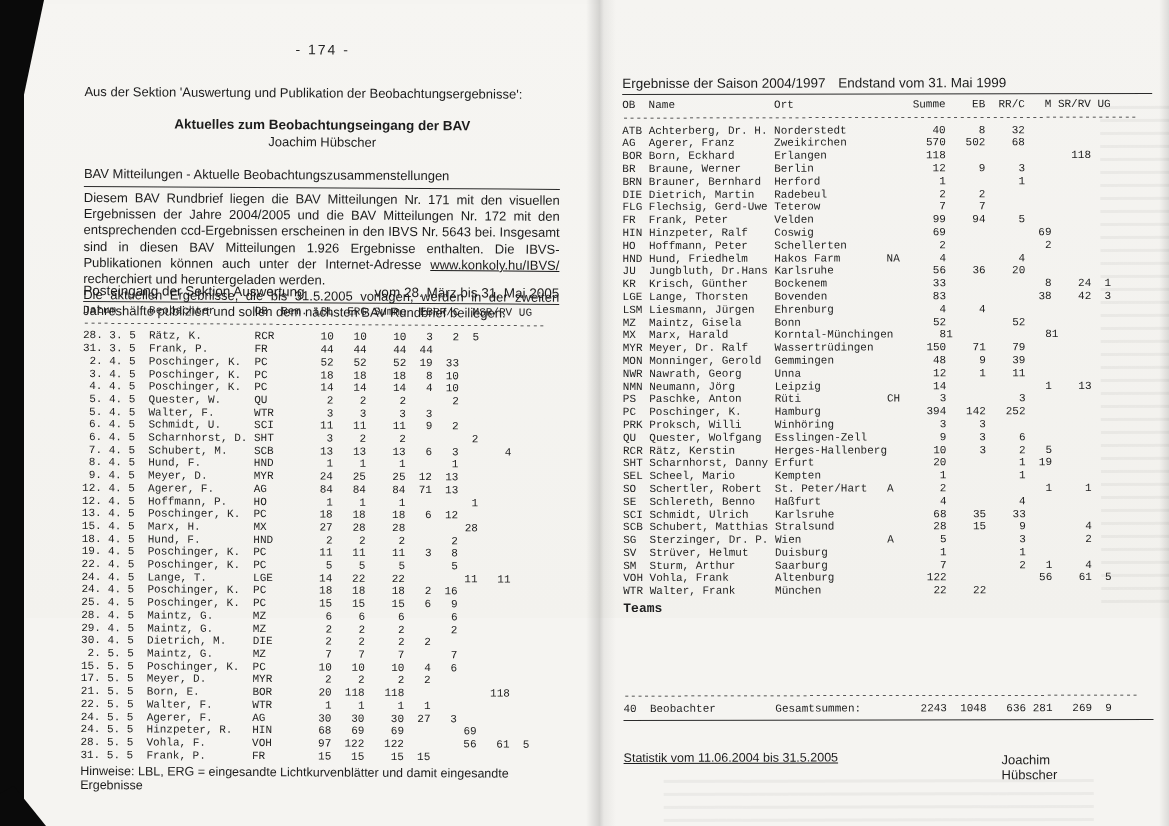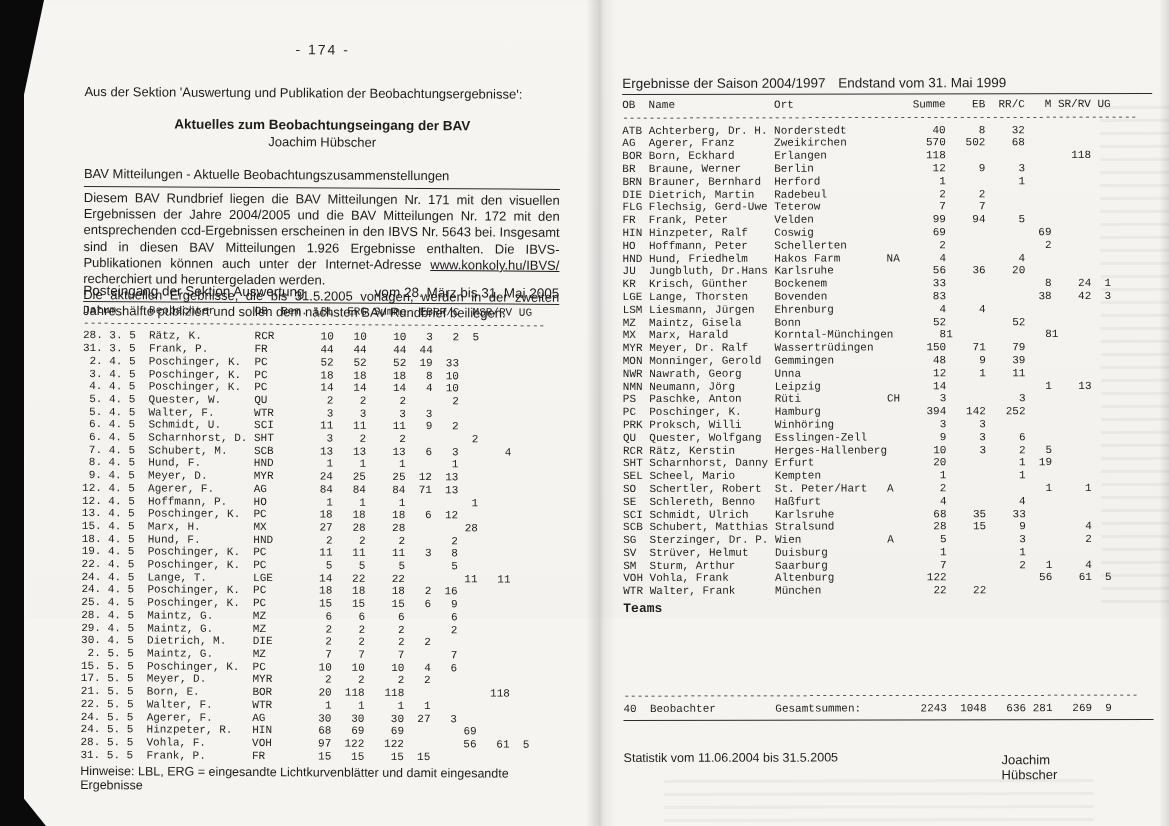--- a/index.html
+++ b/index.html
@@ -161,21 +161,21 @@
 SM  Sturm, Arthur      Saarburg                 7           2   1     4   
 VOH Vohla, Frank       Altenburg              122              56    61  5
 WTR Walter, Frank      München                 22    22                   </pre>
 
     <div class="abs teams-label" style="top:597px;left:0;">Teams</div>
 
     <pre class="abs mono" id="t175-totals" style="top:686px;left:0;">------------------------------------------------------------------------------
 40  Beobachter         Gesamtsummen:         2243  1048   636 281   269  9</pre>
     <div class="abs rule" style="top:716px;left:0;width:530px;"></div>
 
-    <div class="abs" style="top:747px;left:0;width:100%;font-size:12.5px;">
+    <div class="abs" style="top:747px;left:0;width:100%;font-size:12.5px;text-decoration:underline;">
       <span>Statistik vom  11.06.2004  bis  31.5.2005</span>
       <span class="abs" style="left:378px;top:2px;font-size:13px;">Joachim Hübscher</span>
     </div>
 
     <div class="ghost" style="left:478px;top:100px;width:80px;height:500px;"></div>
     <div class="ghost" style="left:40px;top:768px;width:430px;height:50px;"></div>
   </div>
 </div>
 
 <div class="gutter"></div>

